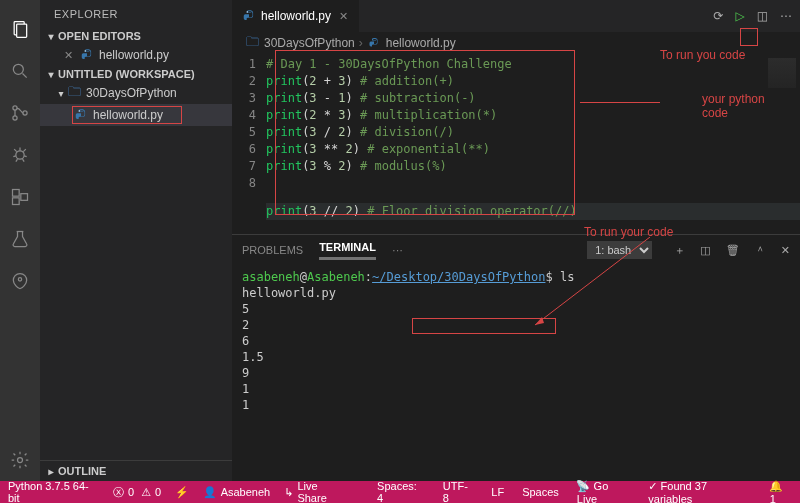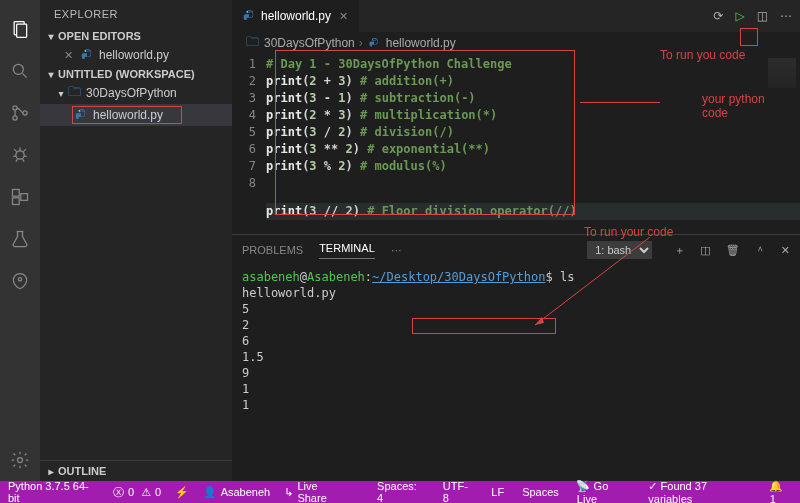--- a/index.html
+++ b/index.html
@@ -73,58 +73,58 @@
     height: 22px; display: flex; align-items: center;
     padding: 0 14px; font-size: 12px; color: #aaaaaa;
   }
   .breadcrumb .sep { margin: 0 4px; color:#666; }
   .code-area {
     display: flex; font-family: Menlo, Consolas, monospace;
     font-size: 12px; line-height: 17px; padding-top: 2px;
     height: 180px; position: relative;
   }
   .gutter { width: 34px; text-align: right; color: #858585; padding-right: 10px;}
-  .code-lines { flex: 1; font-weight: bold; }
+  .code-lines { flex: 1; }
   .tok-comment { color: #6a9955; }
-  .tok-func { color: #e5e5e5; }
+  .tok-func { color: #22c55e; }
   .tok-num { color: #b5cea8; }
   .tok-paren { color: #d4d4d4; }
   .code-line.hl { background: #2a2d2e; margin-top: 28px; }
   .minimap {
     position:absolute; right:4px; top:4px; width:28px; height:30px;
     background: linear-gradient(#3a3a3a,#2a2a2a); opacity:.5;
   }
   .terminal-panel {
     flex: 1; background: #1e1e1e; border-top: 1px solid #3c3c3c;
     display: flex; flex-direction: column; overflow: hidden;
   }
   .panel-tabs {
     height: 30px; display: flex; align-items: center; padding: 0 10px;
     font-size: 11px; color: #888;
   }
   .panel-tabs .ptab { margin-right: 16px; cursor: pointer; }
   .panel-tabs .ptab.active {
-    color: #fff; border-bottom: 1px solid #737373; padding-bottom: 4px;
+    color: #fff; border-bottom: 3px solid #737373; padding-bottom: 4px; font-weight: bold;
   }
   .panel-tabs .dots { margin-right:auto; }
   .panel-tabs select {
     background: #3c3c3c; color: #ccc; border: none;
     font-size: 11px; padding: 2px 4px; margin-right:10px;
   }
   .panel-actions span { margin-left: 12px; color:#aaa; cursor:pointer; }
   .term-body {
     flex:1; padding: 4px 10px; font-family: Menlo, Consolas, monospace;
     font-size: 12px; line-height: 16px; color:#cccccc; overflow:hidden;
   }
   .t-user { color: #4ec94e; }
   .t-host { color: #4ec94e; }
   .t-path { color: #569cd6; text-decoration: underline; }
   .cursor-block { display:inline-block; width:7px; height:12px; background:#ccc; vertical-align:middle;}
   .statusbar {
-    height: 22px; background: #a21caf; color: #fff;
+    height: 22px; background: #be185d; color: #fff;
     display: flex; align-items: center; font-size: 11px; padding: 0 8px;
   }
   .statusbar > span { margin-right: 14px; display:flex; align-items:center; gap:4px;}
   .statusbar .right { margin-left:auto; margin-right:0;justify-content:center; }
   .statusbar .right > span { margin-left: 14px; }
   
   .anno-box { position:absolute; border:1px solid #d64545; pointer-events:none; }
   .anno-label { position:absolute; color:#d64545; font-size:12px; pointer-events:none; white-space:nowrap;}
   .anno-arrow {
     position:absolute; width:50px; height:1px; background:#d64545; pointer-events:none;

